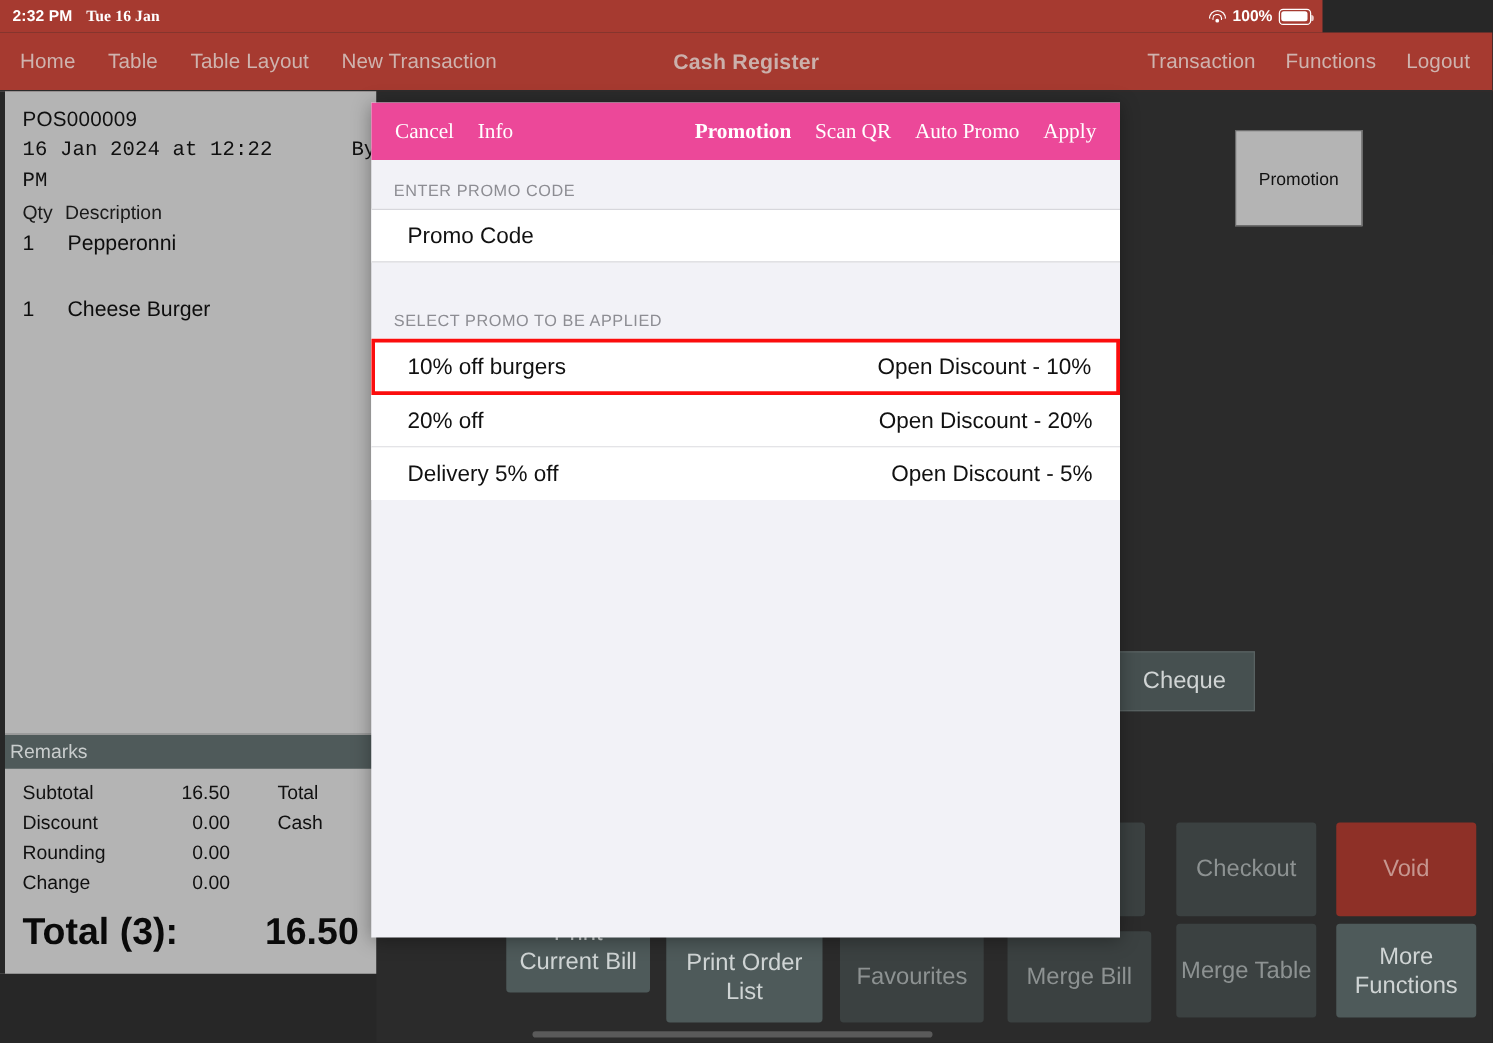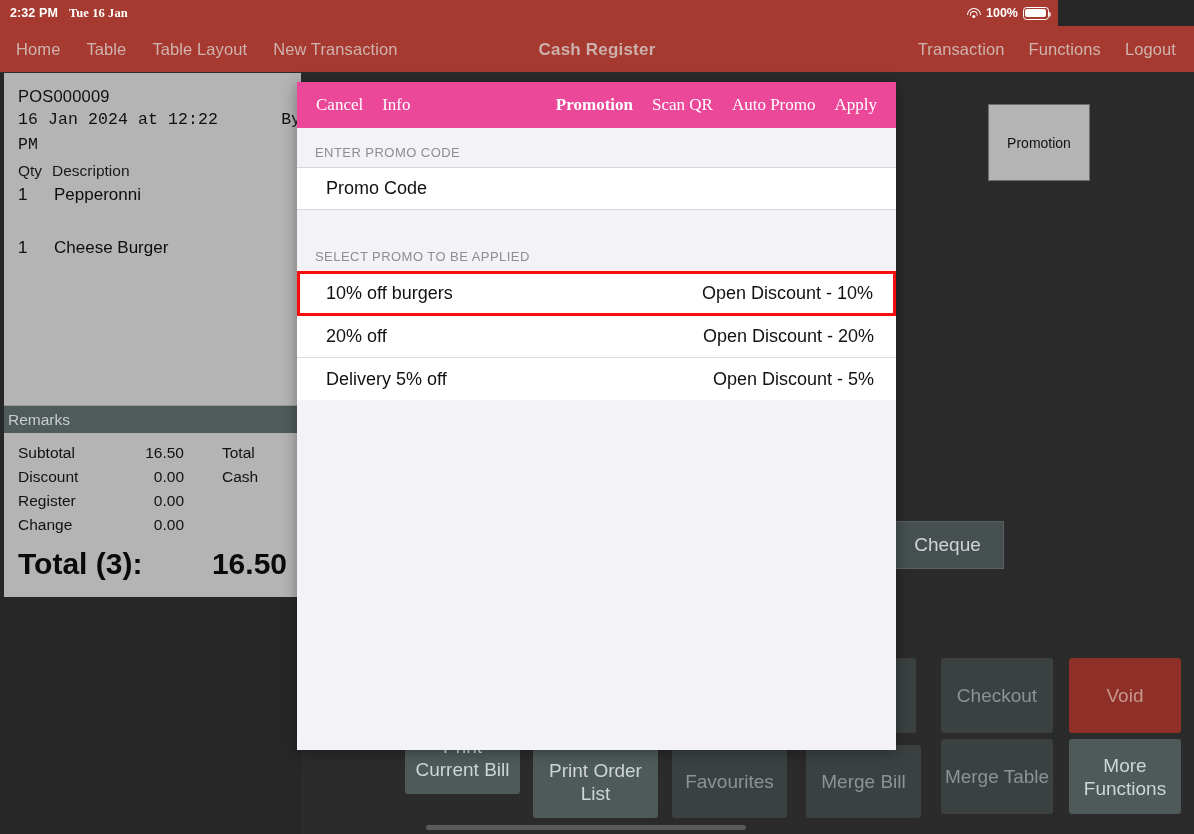--- a/index.html
+++ b/index.html
@@ -59,21 +59,21 @@
   }
   .nav-title{
     position:absolute; left:0; top:0; width:1194px; height:47px;
     display:flex; align-items:center; justify-content:center;
     color:#cbb0ab; font-size:17px; font-weight:bold; letter-spacing:.2px;
     pointer-events:none;
   }
 
   
   .receipt{
-    position:absolute; left:0; top:73px; width:301px; height:524px;
+    position:absolute; left:0; top:73px; width:301px; height:706px;
     background:#b4b4b4;
     border-left:4px solid #272727;
     display:flex; flex-direction:column;
   }
   .rc-head{ padding:13px 0 0 14px; color:#101010; }
   .rc-id{ font-size:16.5px; line-height:21px; letter-spacing:.2px; }
   .rc-datewrap{ display:flex; align-items:baseline;font-family:Liberation Mono, monospace; }
   .rc-date{ font-size:16.5px; line-height:25px; letter-spacing:.1px; }
   .rc-by{ font-size:16.5px; margin-left:53px; }
   .rc-colhead{
@@ -325,21 +325,21 @@
         <span class="lbl">Subtotal</span>
         <span class="val">16.50</span>
         <span class="lbl2">Total</span>
       </div>
       <div class="tot-row">
         <span class="lbl">Discount</span>
         <span class="val">0.00</span>
         <span class="lbl2">Cash</span>
       </div>
       <div class="tot-row">
-        <span class="lbl">Register</span>
+        <span class="lbl">Rounding</span>
         <span class="val">0.00</span>
       </div>
       <div class="tot-row">
         <span class="lbl">Change</span>
         <span class="val">0.00</span>
       </div>
     </div>
     <div class="rc-grand">
       <span>Total (3):</span>
       <span>16.50</span>

